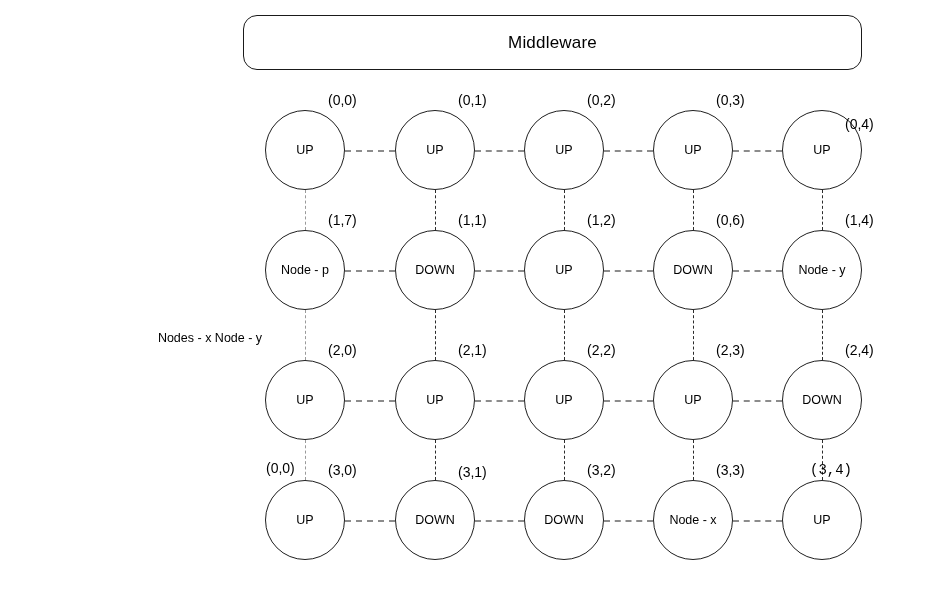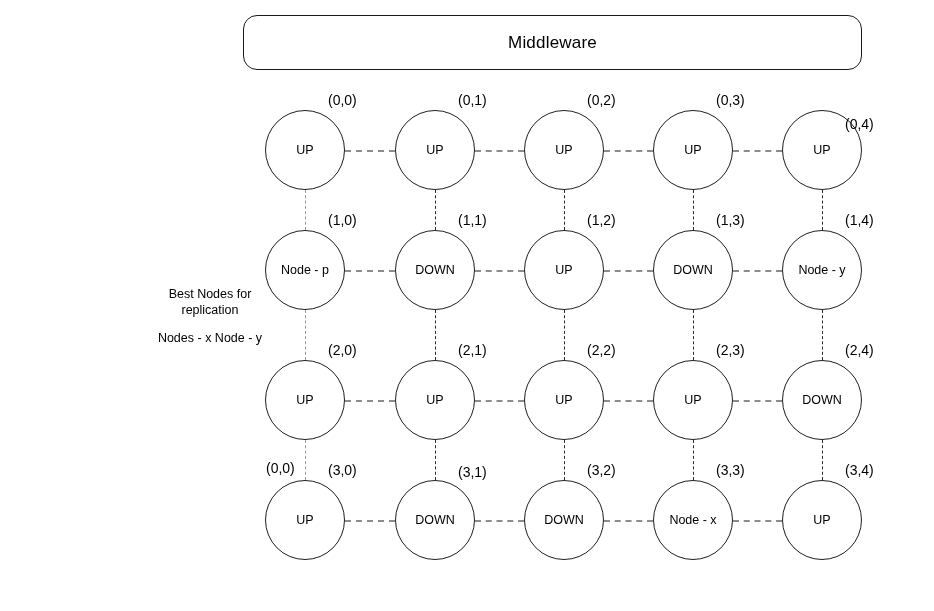--- a/index.html
+++ b/index.html
@@ -113,22 +113,20 @@
 </head>
 <body>
 
 <div id="canvas">
 
   <div class="middleware-box">
     <span class="middleware-label">Middleware</span>
   </div>
 
 
-  <div class="annot" style="left:152px; top:286px; width:116px;">Best Nodes for
-replication</div>
 
   <div class="annot" style="left:152px; top:330px; width:116px;">Nodes - x Node - y</div>
 
 
   <div class="coord" style="left:266px; top:460px;">(0,0)</div>
 
   <div class="grid-layer" id="grid-layer">
       <div class="link-h" style="left: 345px; top: 150px; width: 50px;"></div>
       <div class="link-h" style="left: 475px; top: 150px; width: 49px;"></div>
       <div class="link-h" style="left: 604px; top: 150px; width: 49px;"></div>
@@ -176,33 +174,33 @@
         <span class="node-label">UP</span>
       </div>
       <div class="coord" style="left: 716px; top: 92px;">(0,3)</div>
       <div class="node" style="left: 782px; top: 110px;">
         <span class="node-label">UP</span>
       </div>
       <div class="coord" style="left: 845px; top: 92px; margin-top: 24px;">(0,4)</div>
       <div class="node" style="left: 265px; top: 230px;">
         <span class="node-label">Node - p</span>
       </div>
-      <div class="coord" style="left: 328px; top: 212px;">(1,0)</div>
+      <div class="coord" style="left: 328px; top: 212px;">(1,7)</div>
       <div class="node" style="left: 395px; top: 230px;">
         <span class="node-label">DOWN</span>
       </div>
       <div class="coord" style="left: 458px; top: 212px;">(1,1)</div>
       <div class="node" style="left: 524px; top: 230px;">
         <span class="node-label">UP</span>
       </div>
       <div class="coord" style="left: 587px; top: 212px;">(1,2)</div>
       <div class="node" style="left: 653px; top: 230px;">
         <span class="node-label">DOWN</span>
       </div>
-      <div class="coord" style="left: 716px; top: 212px;">(1,3)</div>
+      <div class="coord" style="left: 716px; top: 212px;">(0,6)</div>
       <div class="node" style="left: 782px; top: 230px;">
         <span class="node-label">Node - y</span>
       </div>
       <div class="coord" style="left: 845px; top: 212px;">(1,4)</div>
       <div class="node" style="left: 265px; top: 360px;">
         <span class="node-label">UP</span>
       </div>
       <div class="coord" style="left: 328px; top: 342px;">(2,0)</div>
       <div class="node" style="left: 395px; top: 360px;">
         <span class="node-label">UP</span>
@@ -232,16 +230,16 @@
         <span class="node-label">DOWN</span>
       </div>
       <div class="coord" style="left: 587px; top: 462px;">(3,2)</div>
       <div class="node" style="left: 653px; top: 480px;">
         <span class="node-label">Node - x</span>
       </div>
       <div class="coord" style="left: 716px; top: 462px; text-align: center;">(3,3)</div>
       <div class="node" style="left: 782px; top: 480px;">
         <span class="node-label">UP</span>
       </div>
-      <div class="coord" style="left: 845px; top: 462px;">(3,4)</div>
+      <div class="coord" style="left: 810px; top: 462px; font-family: Liberation Mono, monospace;">(3,4)</div>
     </div>
 
 </div>
 
 </body></html>

